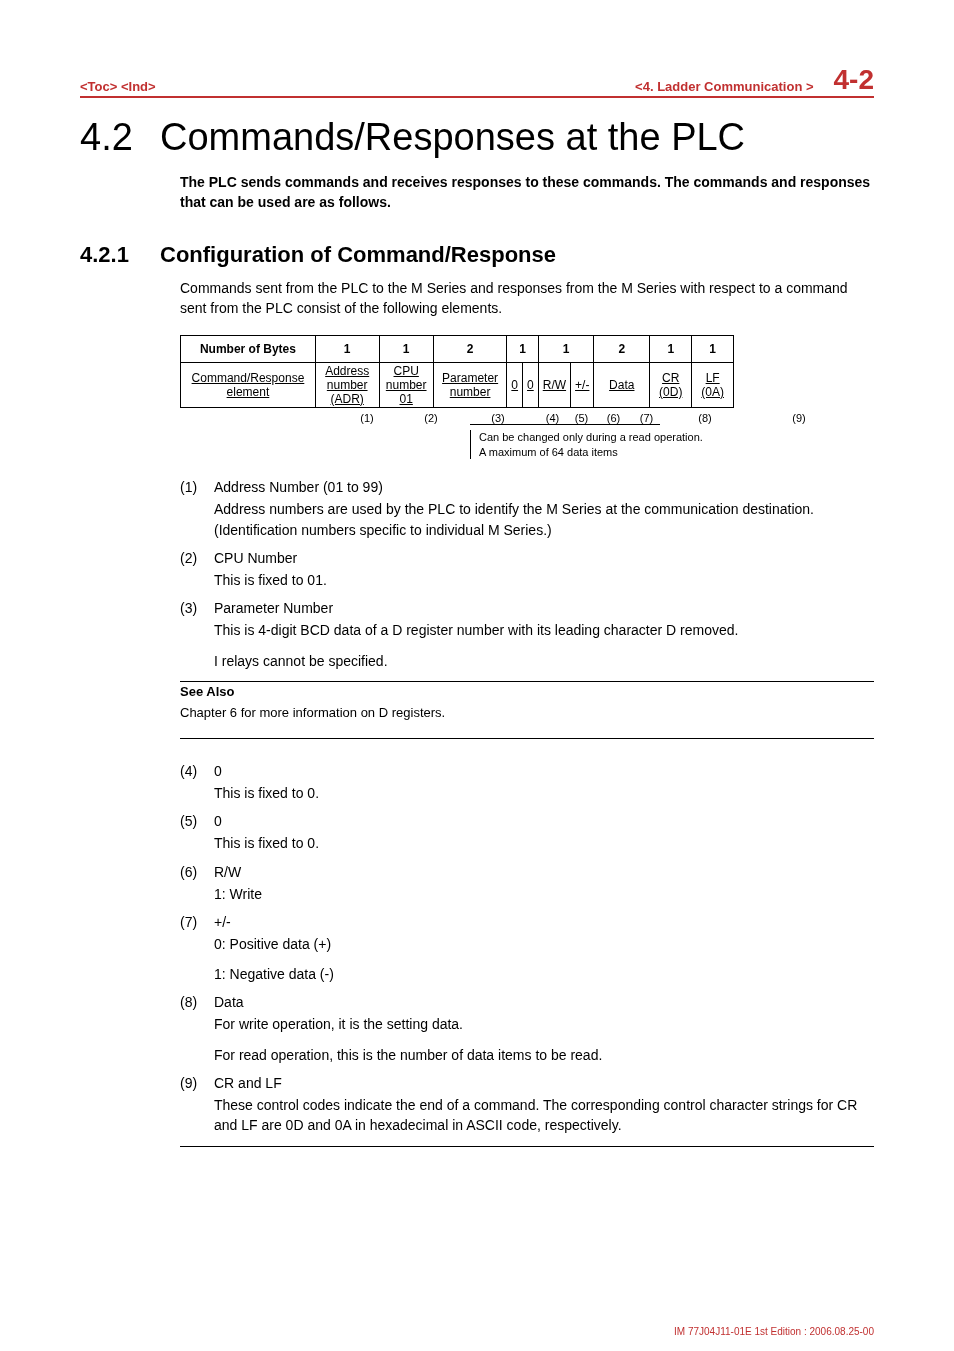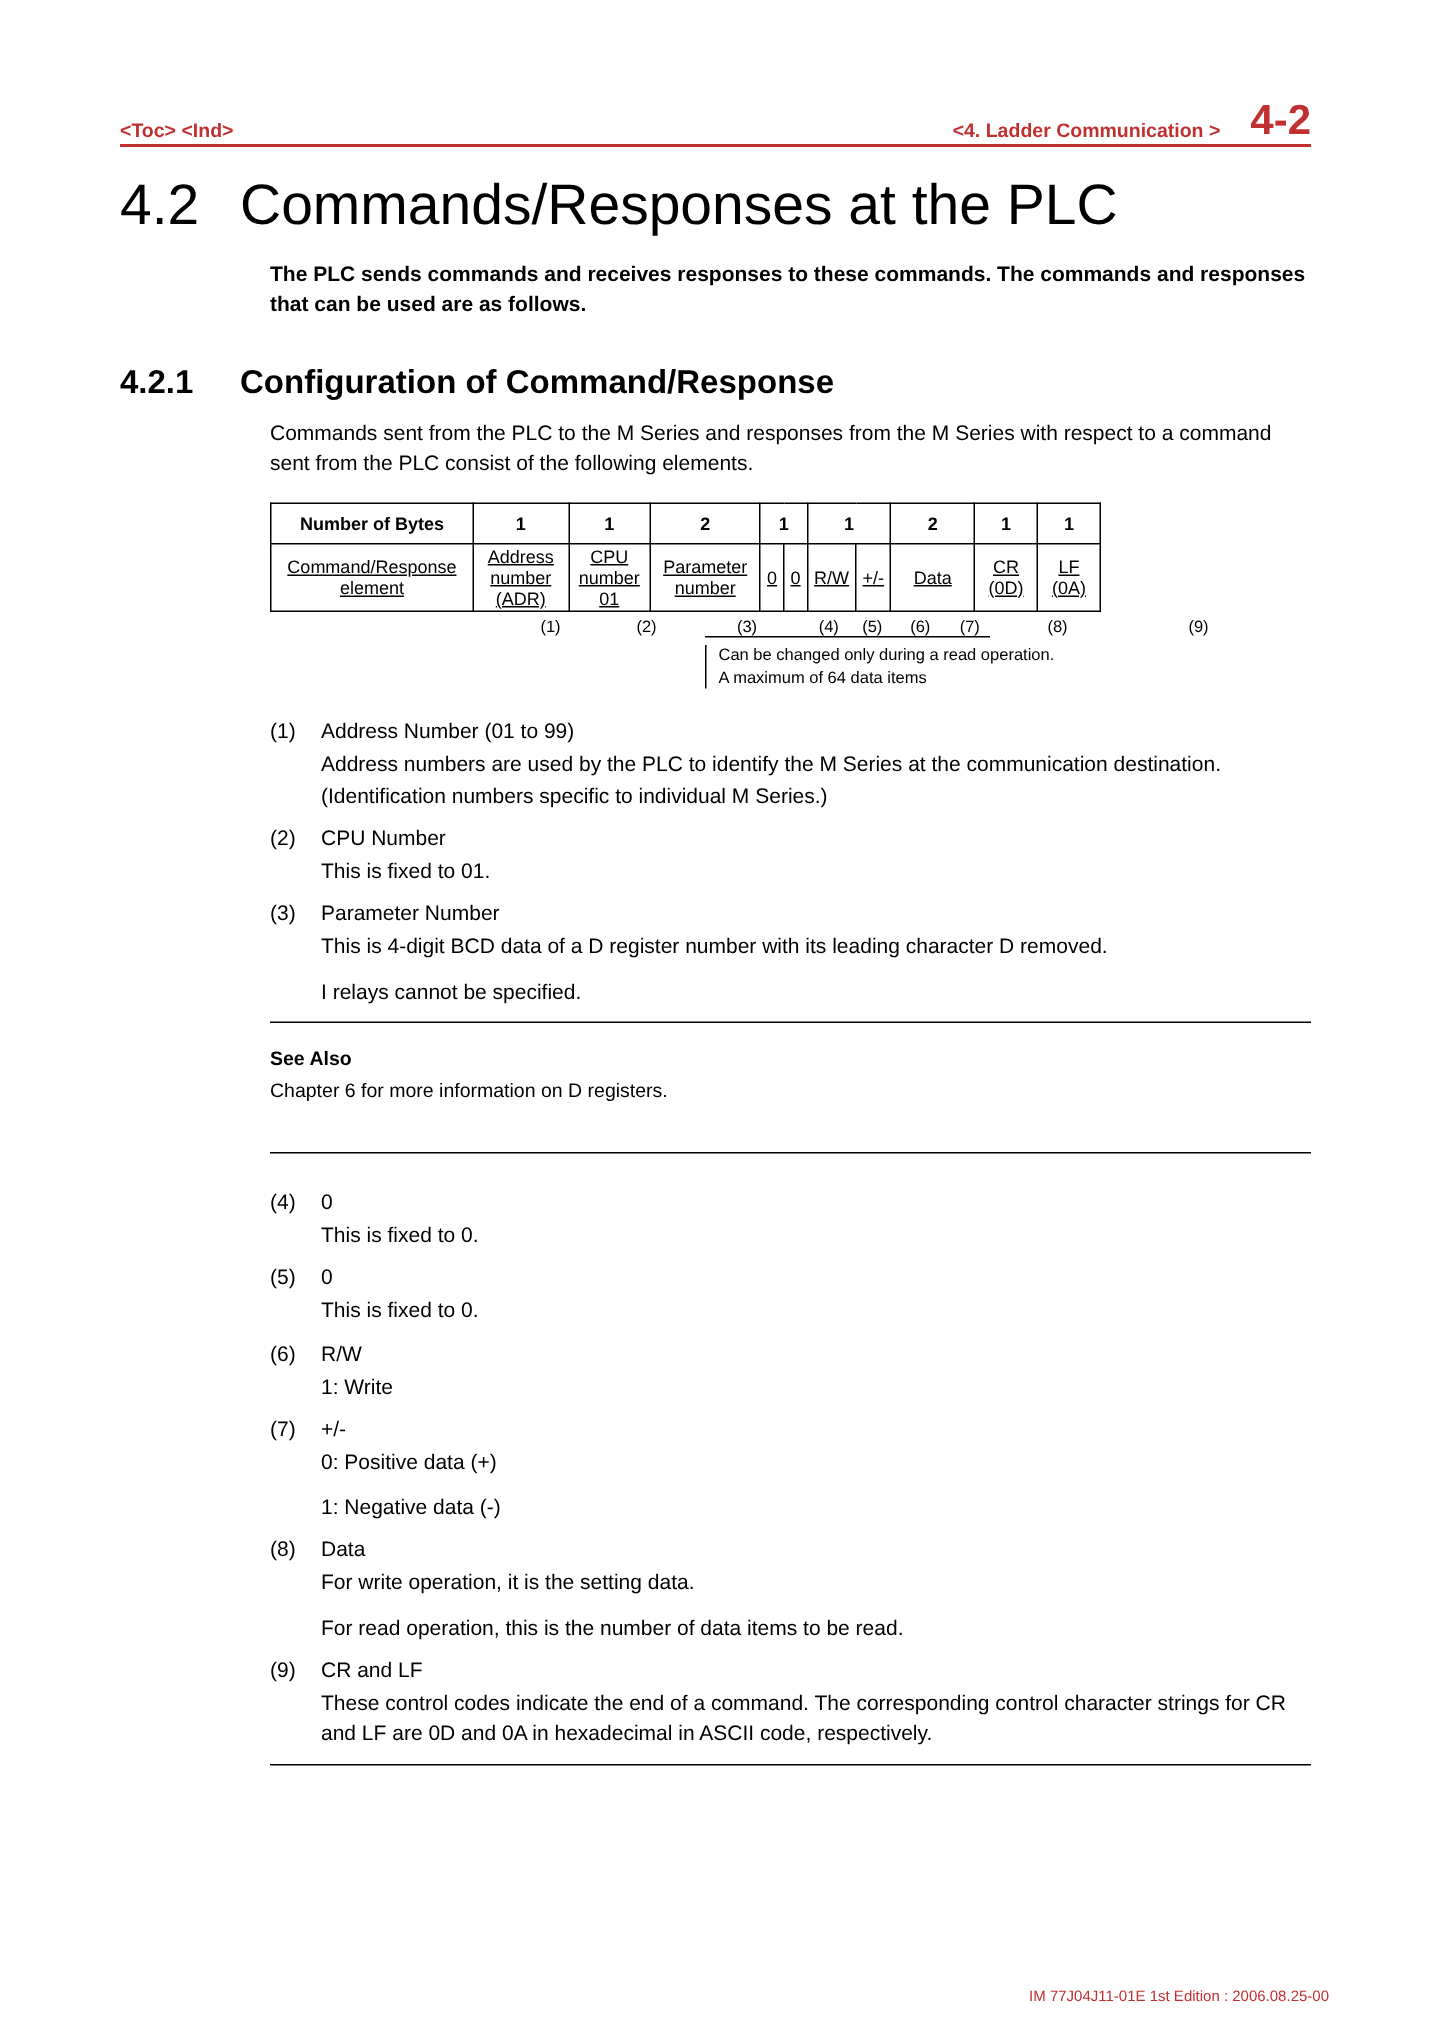--- a/index.html
+++ b/index.html
@@ -152,40 +152,40 @@
     margin-left: 134px;
     font-size: 14px;
     line-height: 1.45;
     margin-bottom: 10px;
   }
   .see-also-hdr {
     margin-left: 100px;
     font-weight: bold;
     font-size: 13px;
     border-top: 1px solid #000;
-    padding-top: 16px;
+    padding-top: 2px;
     margin-top: 10px;
     margin-bottom: 6px;
   }
   .see-also-body {
     margin-left: 100px;
     font-size: 13px;
     border-bottom: 1px solid #000;
-    padding-bottom: 34px;
+    padding-bottom: 18px;
     margin-bottom: 24px;
   }
   .bottom-rule {
     margin-left: 100px;
     border-top: 1px solid #000;
     margin-top: 8px;
   }
   .footer {
     position: absolute;
     bottom: 30px;
-    right: 68px;
+    right: 80px;
     font-size: 10px;
     color: #c13030;
   }
 </style>
 </head>
 <body>
 
 <div class="page">
 
   <div class="header-row">

